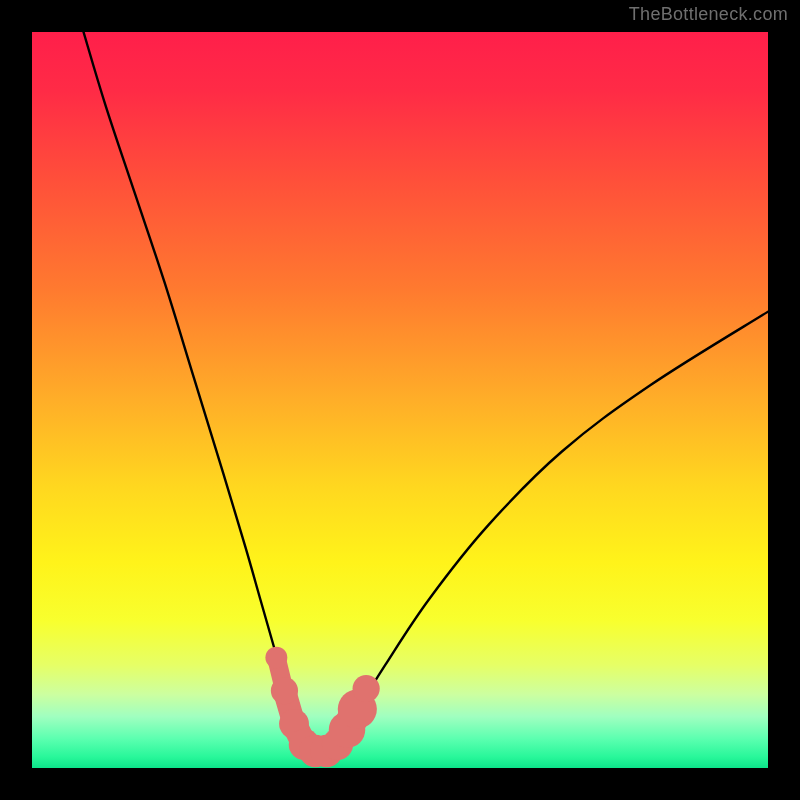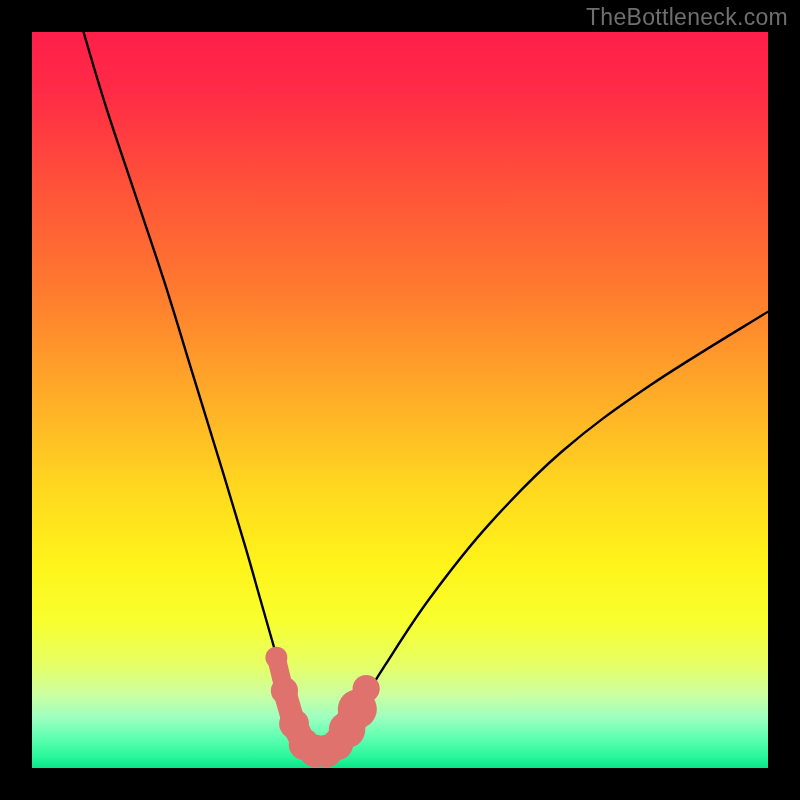--- a/index.html
+++ b/index.html
@@ -25,21 +25,21 @@
     left: 32px;
     width: 736px;
     height: 736px;
     overflow: hidden;
   }
   .watermark {
     position: absolute;
     top: 4px;
     right: 12px;
     color: #6f6f6f;
-    font-size: 23px;
+    font-size: 18px;
     font-weight: 500;
     letter-spacing: 0.3px;
   }
   svg { display: block; }
 </style>
 </head>
 <body>
 
 <div class="frame">
   <div class="watermark">TheBottleneck.com</div>

